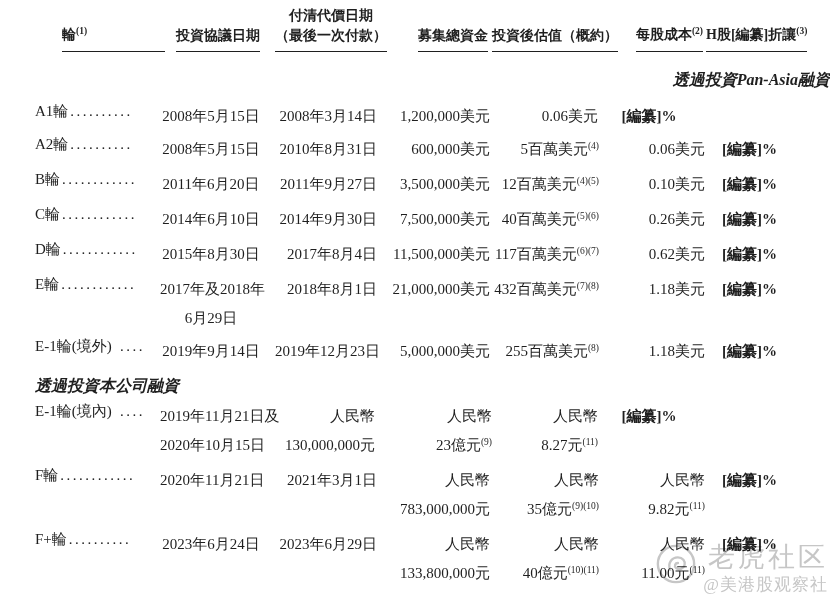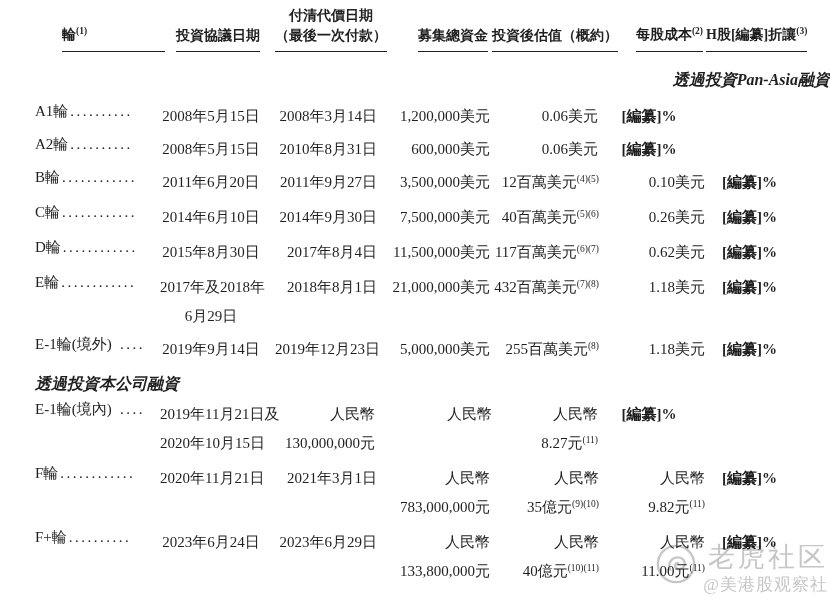--- a/index.html
+++ b/index.html
@@ -106,20 +106,23 @@
         <div class="cell c0"><span>A2輪</span><span class="dots">..........</span></div>
         <div class="cell c1">
           <div class="line"><span>2008年5月15日</span></div>
         </div>
         <div class="cell c2">
           <div class="line"><span>2010年8月31日</span></div>
         </div>
         <div class="cell c3">
           <div class="line"><span>600,000美元</span></div>
         </div>
+        <div class="cell c4">
+          <div class="line"><span>5百萬美元</span><span class="sup">(4)</span></div>
+        </div>
         <div class="cell c5">
           <div class="line"><span>0.06美元</span></div>
         </div>
         <div class="cell c6">
           <div class="line redact"><span>[編纂]%</span></div>
         </div>
       </div>
       <div class="grid row">
         <div class="cell c0"><span>B輪</span><span class="dots">............</span></div>
         <div class="cell c1">
@@ -232,20 +235,21 @@
         <div class="cell c1">
           <div class="line"><span>2019年11月21日及</span></div>
           <div class="line"><span>2020年10月15日</span></div>
         </div>
         <div class="cell c3">
           <div class="line"><span>人民幣</span></div>
           <div class="line"><span>130,000,000元</span></div>
         </div>
         <div class="cell c4">
           <div class="line"><span>人民幣</span></div>
+          <div class="line"><span>23億元</span><span class="sup">(9)</span></div>
         </div>
         <div class="cell c5">
           <div class="line"><span>人民幣</span></div>
           <div class="line"><span>8.27元</span><span class="sup">(11)</span></div>
         </div>
         <div class="cell c6">
           <div class="line redact"><span>[編纂]%</span></div>
         </div>
       </div>
       <div class="grid row">

